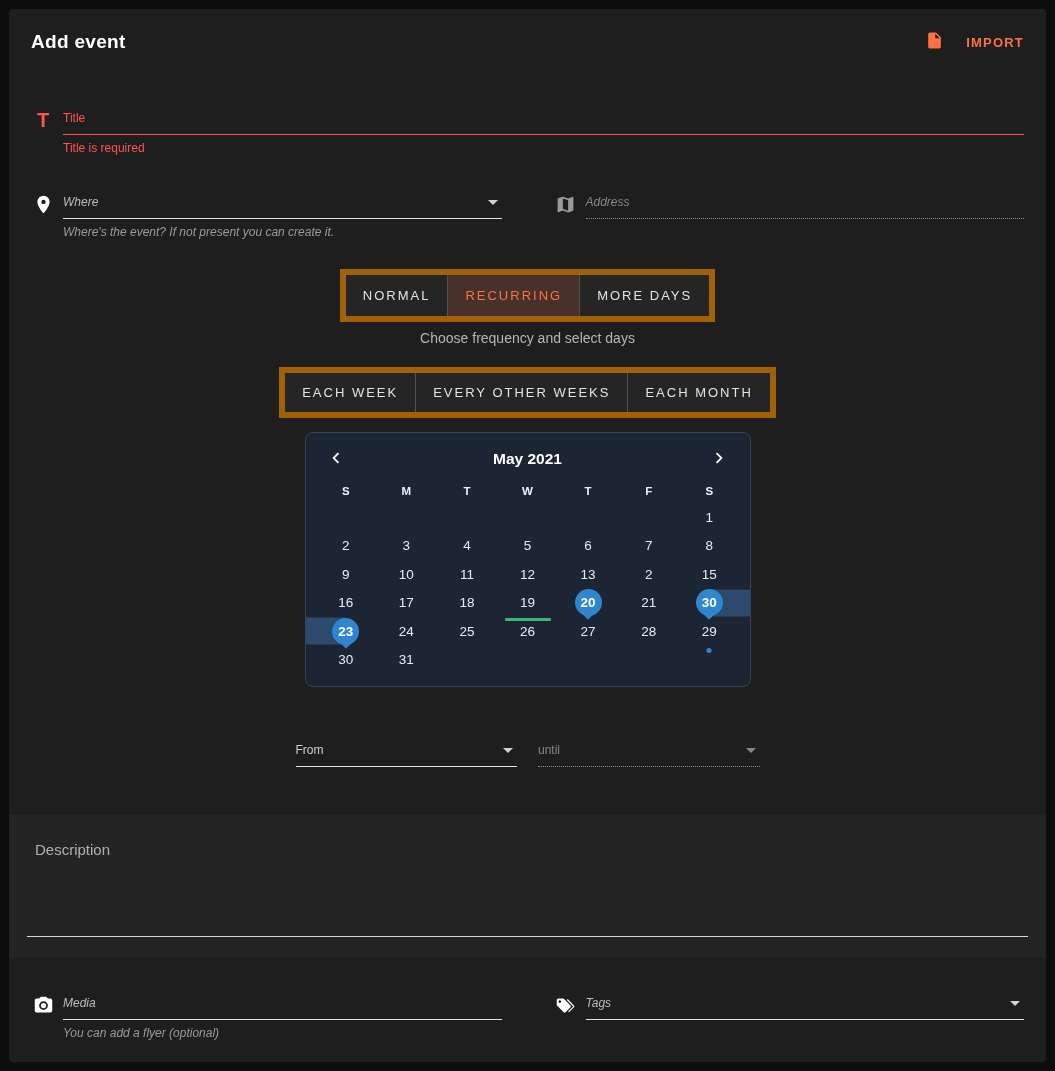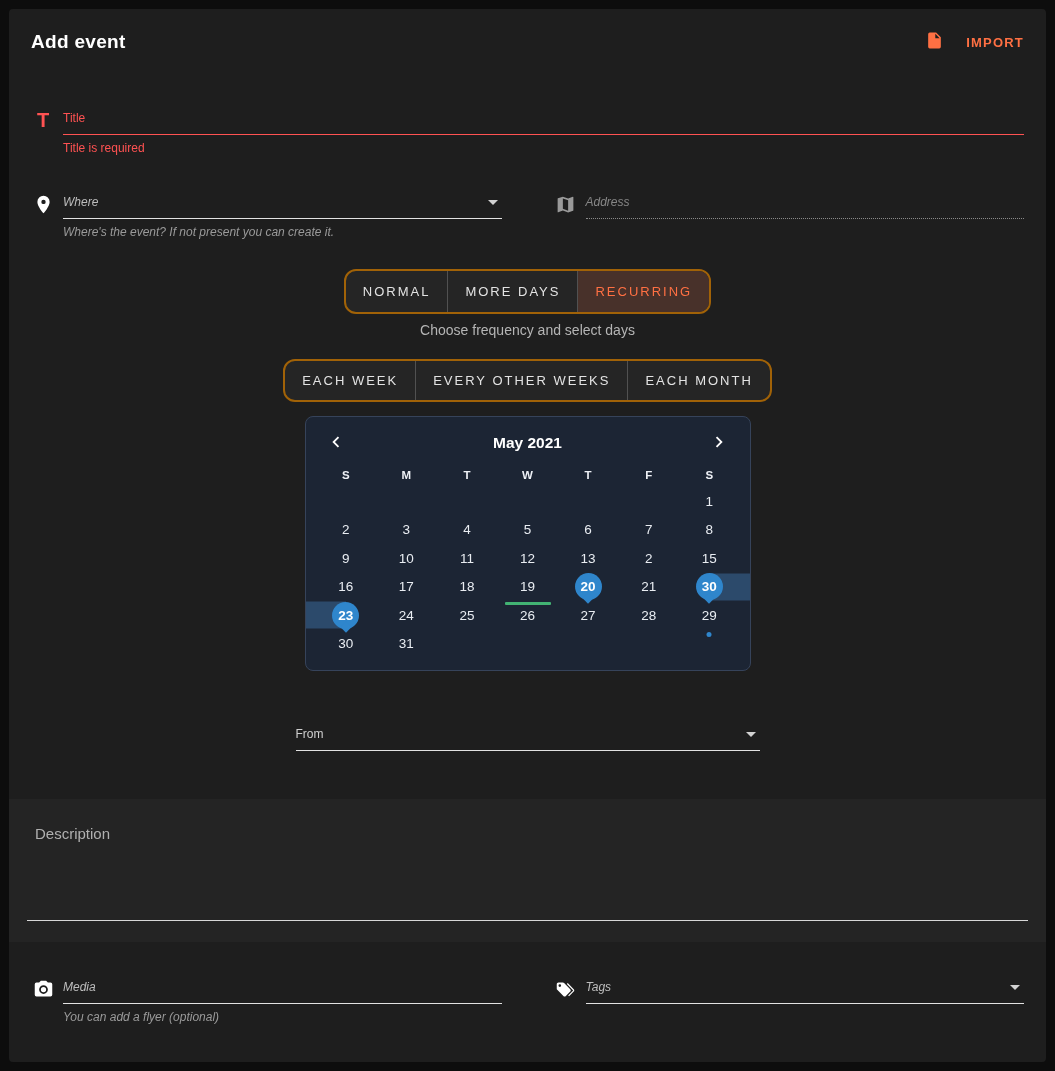--- a/index.html
+++ b/index.html
@@ -52,21 +52,21 @@
   .hint { font-size: 12px; color: #9a9a9a; margin-top: 6px; }
   .hint.error { color: #ff5252; }
 
   .row-title { margin: 56px 22px 0 22px; }
   .two-col { display: grid; grid-template-columns: 1fr 1fr; column-gap: 52px; margin: 0 22px; font-style: italic; }
   .row-where { margin-top: 38px; }
 
   
   .center-stack { text-align: center; }
   .btn-group {
-    display: inline-flex; border: 2px solid #a16207; border-radius: 12px; overflow: hidden;
+    display: inline-flex; border: 6px solid #a16207; border-radius: 0; overflow: hidden;
     background: #252525;
   }
   .seg-btn {
     background: transparent; border: none; border-left: 1px solid #515151;
     color: #e3e3e3; font-size: 13px; letter-spacing: 2px; font-weight: 500;
     padding: 0 17px; cursor: pointer; font-family: inherit;
   }
   .seg-btn:first-child { border-left: none; }
   .seg-btn.selected { background: #48312a; color: #ff7043; }
   .type-group { margin-top: 30px; }
@@ -183,22 +183,22 @@
         <div class="control dotted">
           <span class="placeholder dim">Address</span>
         </div>
       </div>
     </div>
   </div>
 
   <div class="center-stack type-group">
     <div class="btn-group">
       <button class="seg-btn">NORMAL</button>
+      <button class="seg-btn selected">RECURRING</button>
       <button class="seg-btn">MORE DAYS</button>
-      <button class="seg-btn selected">RECURRING</button>
     </div>
     <div class="group-hint">Choose frequency and select days</div>
   </div>
 
   <div class="center-stack freq-group">
     <div class="btn-group">
       <button class="seg-btn">EACH WEEK</button>
       <button class="seg-btn">EVERY OTHER WEEKS</button>
       <button class="seg-btn">EACH MONTH</button>
     </div>
@@ -347,20 +347,26 @@
       </div>
   </div>
 
   <div class="time-row">
     <div class="field">
       <div class="control">
         <span class="placeholder" style="color:#cfcfcf">From</span>
         <span class="caret"></span>
       </div>
     </div>
+    <div class="field">
+      <div class="control dotted">
+        <span class="placeholder dim">until</span>
+        <span class="caret dim"></span>
+      </div>
+    </div>
   </div>
 
   <div class="desc-panel">
     <div class="desc-label">Description</div>
     <div class="desc-line"></div>
   </div>
 
   <div class="two-col row-media">
     <div class="field-row">
       <div class="field-icon"><svg viewBox="0 0 24 24" class="icon-white">

